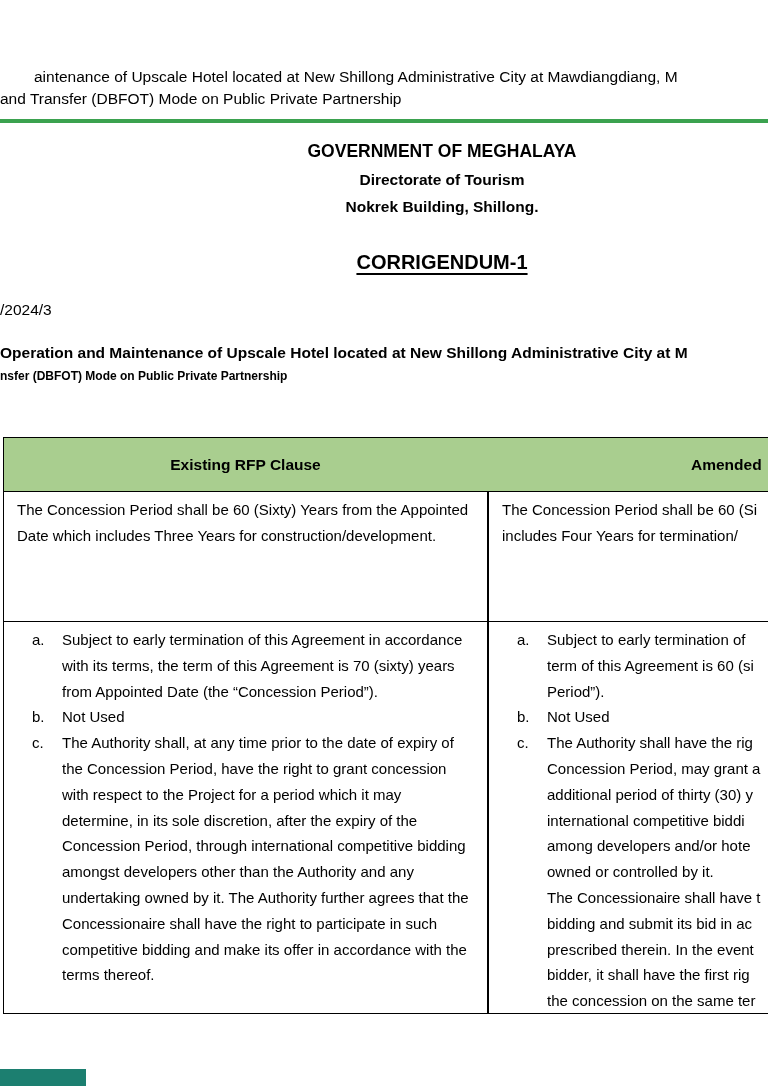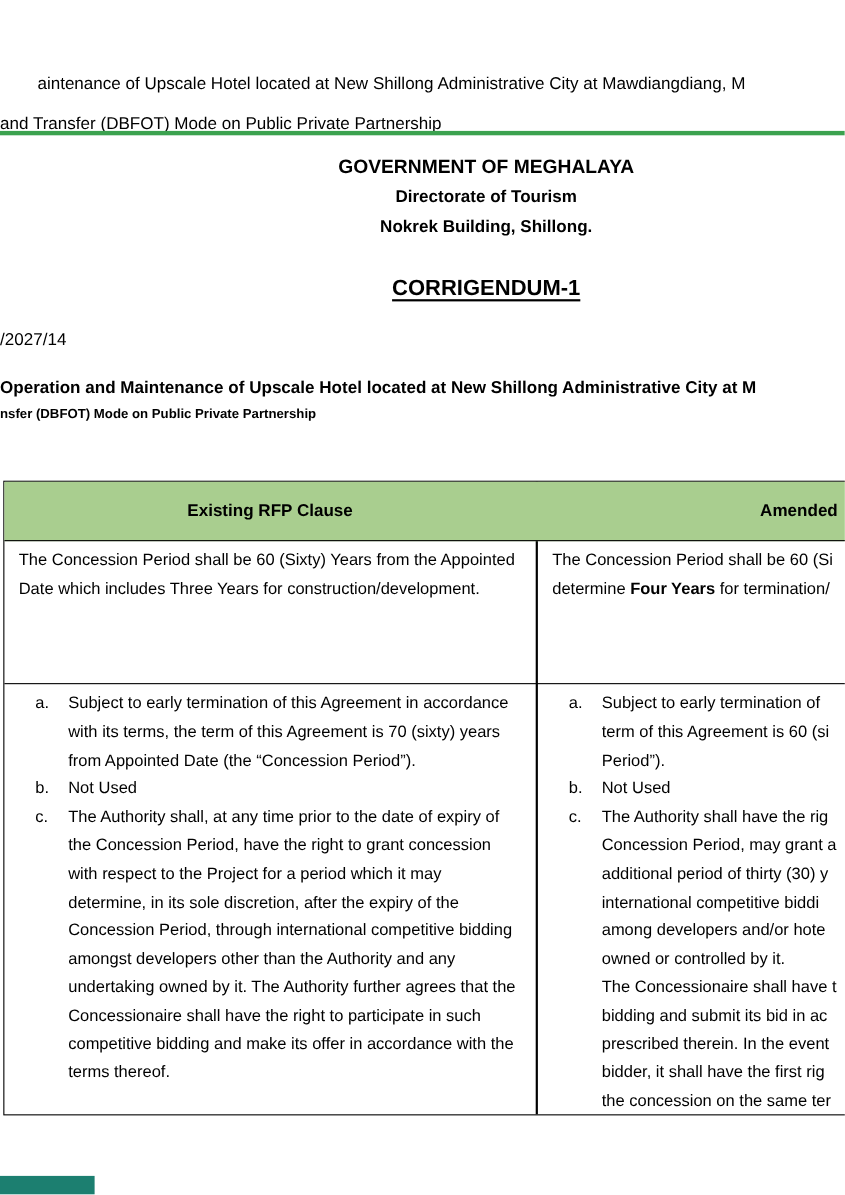--- a/index.html
+++ b/index.html
@@ -2,24 +2,24 @@
 <html style="--green-divider: #3BA24F; --green-header: #A9CE8F; --teal-footer: #1C7F70;"><head>
 <meta charset="utf-8">
 <style>
   html,body { margin:0; padding:0; }
   body {
     width:768px; height:1086px; position:relative; overflow:hidden;
     background:#ffffff; color:#000;
     font-family:"Liberation Sans", sans-serif;
   }
   .abs { position:absolute; white-space:nowrap; }
-  .b { font-weight:bold; }
+  .b { font-weight:normal; }
   .hdr-line { top:0; left:0; font-size:15.5px; line-height:26px; }
   #hdr1 { top:64px;margin-left:34px; }
-  #hdr2 { top:100px; }
+  #hdr2 { top:86px; }
   #divider { position:absolute; top:119px; left:0; width:768px; height:4px; background:var(--green-divider); }
   .centerband { position:absolute; left:0; width:884px; text-align:center; white-space:nowrap; }
   #org-title { top:141px; font-size:17.5px; font-weight:bold; }
   #org-sub1 { top:171px; font-size:15.5px; font-weight:bold; }
   #org-sub2 { top:198px; font-size:15.5px; font-weight:bold; }
   #doc-title { top:251px; font-size:20px; font-weight:bold; text-decoration:underline; text-decoration-thickness:2px; text-underline-offset:4px; }
   #ref-no { top:301px; left:0; font-size:15.5px; }
   #subj1 { top:344px; left:0; font-size:15.5px; font-weight:bold; }
   #subj2 { top:369px; left:0; font-size:12px; font-weight:bold; }
 
@@ -51,40 +51,40 @@
 <div class="abs hdr-line" id="hdr1">aintenance of Upscale Hotel located at New Shillong Administrative City at Mawdiangdiang, M</div>
 <div class="abs hdr-line" id="hdr2">and Transfer (DBFOT) Mode on Public Private Partnership</div>
 <div id="divider"></div>
 
 <div class="centerband" id="org-title">GOVERNMENT OF MEGHALAYA</div>
 <div class="centerband" id="org-sub1">Directorate of Tourism</div>
 <div class="centerband" id="org-sub2">Nokrek Building, Shillong.</div>
 
 <div class="centerband" id="doc-title">CORRIGENDUM-1</div>
 
-<div class="abs" id="ref-no">/2027/14</div>
+<div class="abs" id="ref-no">/2024/3</div>
 
 <div class="abs" id="subj1">Operation and Maintenance of Upscale Hotel located at New Shillong Administrative City at M</div>
 <div class="abs" id="subj2">nsfer (DBFOT) Mode on Public Private Partnership</div>
 
 <div id="rfp-table">
   <div id="col-divider"></div>
 
   <div class="trow" id="thead">
     <div class="hcell" id="hcell-existing">Existing RFP Clause</div>
     <div class="hcell" id="hcell-amended">Amended</div>
   </div>
 
   <div class="trow" id="trow1">
     <div class="cell cell-left">
       <span>The Concession Period shall be 60 (Sixty) Years from the Appointed Date which includes Three Years for construction/development.</span>
     </div>
     <div class="cell cell-right">
       <div class="frag">The Concession Period shall be 60 (Si</div>
-      <div class="frag"><span>determine </span><span class="b">Four Years</span><span> for termination/</span></div>
+      <div class="frag"><span>includes </span><span class="b">Four Years</span><span> for termination/</span></div>
     </div>
   </div>
 
   <div class="trow" id="trow2">
     <div class="cell cell-left">
       <div class="li">
         <div class="m">a.</div>
         <div class="t">Subject to early termination of this Agreement in accordance with its terms, the term of this Agreement is 70 (sixty) years from Appointed Date (the “Concession Period”).</div>
       </div>
       <div class="li">

